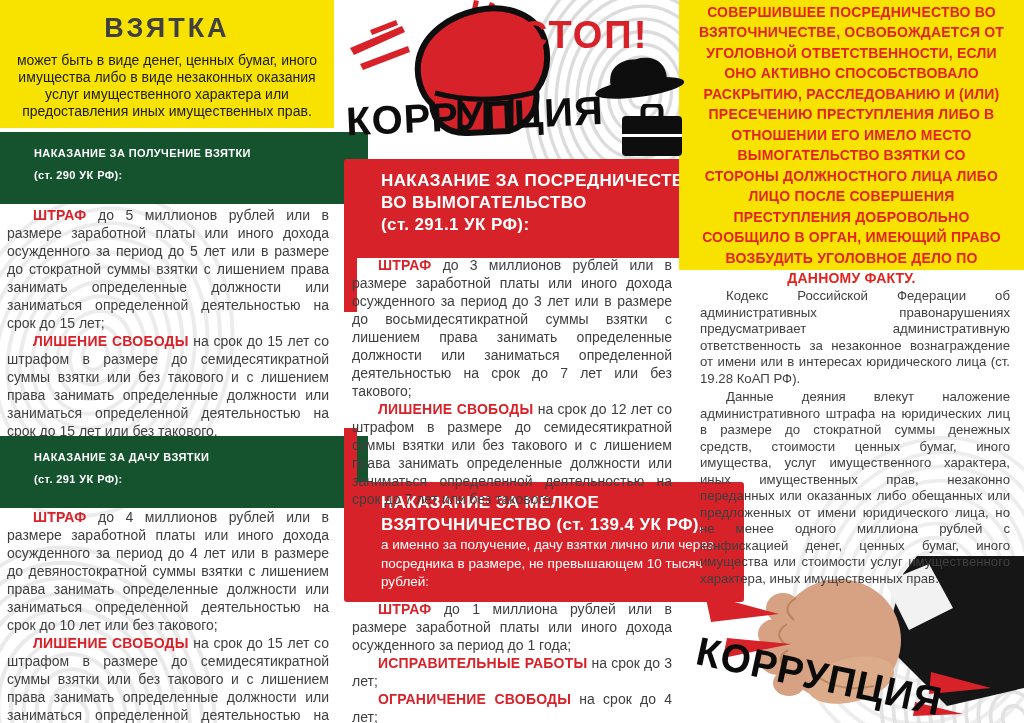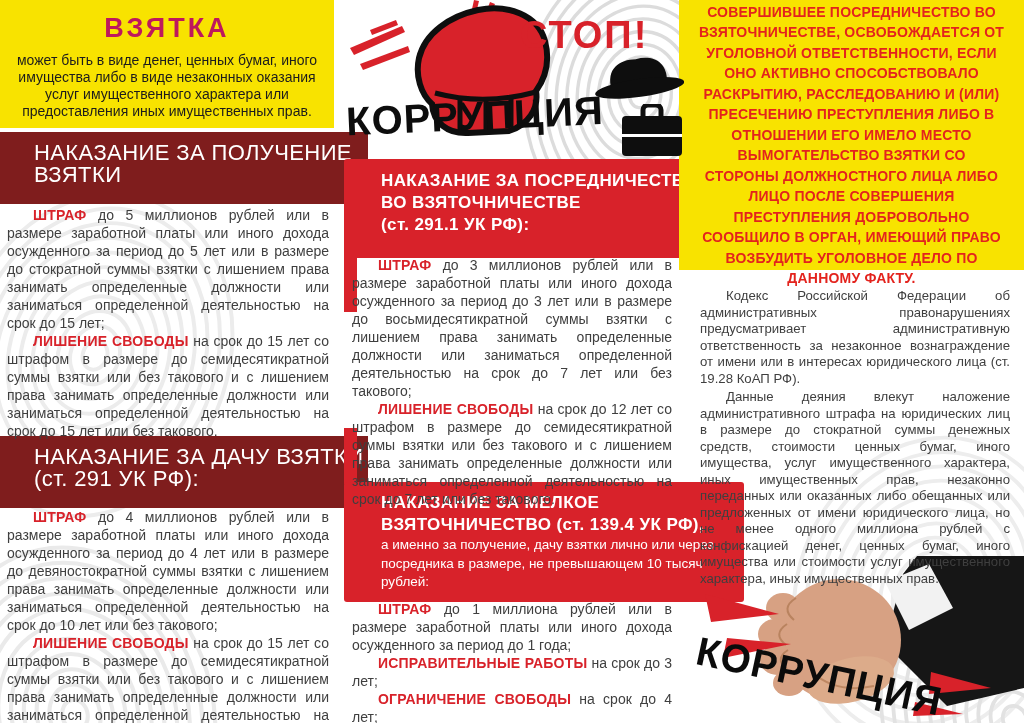--- a/index.html
+++ b/index.html
@@ -1,31 +1,31 @@
 <!DOCTYPE html>
 <html><head>
 <meta charset="utf-8">
 <style>
   html,body{margin:0;padding:0}
   body{width:1024px;height:723px;background:#fff;font-family:"Liberation Sans",sans-serif}
   .page{position:relative;width:1024px;height:723px;overflow:hidden;background:#fff}
   .fp{position:absolute;z-index:0}
   .yellow{background:#f8e300}
-  .band{position:absolute;background:#7f1d1d;color:#fff;font-weight:400;font-size:22px;line-height:22px;letter-spacing:.4px;padding:10px 0 0 34px;z-index:1}
+  .band{position:absolute;background:#14532d;color:#fff;font-weight:700;font-size:11px;line-height:22px;letter-spacing:.4px;padding:10px 0 0 34px;z-index:1}
   .redbox{position:absolute;background:#d8222a;color:#fff;border-radius:3px;z-index:1}
   .redbox .h{font-weight:800;font-size:17px;line-height:22px;letter-spacing:.4px}
   .redbox .sub{font-size:13.5px;line-height:18.5px;font-weight:400;}
   .tab{position:absolute;background:#d8222a;z-index:1}
   .bodytext{position:absolute;z-index:2;color:#3f3f3f;font-size:14px;line-height:18px;text-align:justify}
   .bodytext p{margin:0;text-indent:26px}
   .bodytext.small{font-size:13.2px;line-height:16.5px}
   .lead{color:#d8222a;font-weight:800;letter-spacing:.2px}
   .pen-row{text-indent:26px}
   #l-yellow{left:0;top:0;width:334px;height:128px;position:absolute;z-index:1}
-  #l-def-title{margin-top:13px;text-align:center;color:#be185d;font-size:27px;font-weight:900;letter-spacing:3px}
+  #l-def-title{margin-top:13px;text-align:center;color:#404040;font-size:27px;font-weight:900;letter-spacing:3px}
   #l-def-text{margin-top:8px;padding:0 4px;text-align:center;color:#1c1c1c;font-size:14px;line-height:17px}
   #l-band1{left:0;top:132px;width:334px;height:62px}
   #l-body1{left:7px;top:206px;width:322px}
   #l-band2{left:0;top:436px;width:334px;height:62px}
   #l-body2{left:7px;top:508px;width:322px}
   #m-box1{left:344px;top:159px;width:335px;height:88px;padding:11px 10px 0 37px}
   #m-tab1{left:344px;top:246px;width:13px;height:66px}
   #m-body1{left:352px;top:256px;width:320px}
   #m-tab2{left:344px;top:428px;width:13px;height:56px}
   #m-box2{left:344px;top:482px;width:335px;height:110px;padding:10px 28px 0 37px}
@@ -79,20 +79,21 @@
       <use href="#fp" transform="rotate(-22)"></use>
     </svg>
 
   <div id="l-yellow" class="yellow">
     <div id="l-def-title">ВЗЯТКА</div>
     <div id="l-def-text">может быть в виде денег, ценных бумаг, иного имущества либо в виде незаконных оказания услуг имущественного характера или предоставления иных имущественных прав.</div>
   </div>
 
   <div id="l-band1" class="band">
     <div>НАКАЗАНИЕ ЗА ПОЛУЧЕНИЕ ВЗЯТКИ</div>
+    <div>(ст. 290 УК РФ):</div>
   </div>
 
   <div id="l-body1" class="bodytext">
     <p><span class="lead">ШТРАФ</span><span> до 5 миллионов рублей или в размере заработной платы или иного дохода осужденного за период до 5 лет или в размере до стократной суммы взятки с лишением права занимать определенные должности или заниматься определенной деятельностью на срок до 15 лет;</span></p>
     <p><span class="lead">ЛИШЕНИЕ СВОБОДЫ</span><span> на срок до 15 лет со штрафом в размере до семидесятикратной суммы взятки или без такового и с лишением права занимать определенные должности или заниматься определенной деятельностью на срок до 15 лет или без такового.</span></p>
   </div>
 
   <div id="l-band2" class="band">
     <div>НАКАЗАНИЕ ЗА ДАЧУ ВЗЯТКИ</div>
     <div>(ст. 291 УК РФ):</div>
@@ -126,21 +127,21 @@
     </g>
   </svg>
   <svg class="over" style="left:620px;top:104px" width="64" height="54" viewBox="0 0 64 54">
     <rect x="23" y="1" width="18" height="16" rx="5" fill="none" stroke="#0e0e0e" stroke-width="5"></rect>
     <rect x="2" y="12" width="60" height="40" rx="4" fill="#0e0e0e"></rect>
     <rect x="2" y="30" width="60" height="3" fill="#ffffff"></rect>
   </svg>
 
   <div id="m-box1" class="redbox">
     <div class="h">НАКАЗАНИЕ ЗА ПОСРЕДНИЧЕСТВО</div>
-    <div class="h">ВО ВЗЯТОЧНИЧЕСТВЕ</div>
+    <div class="h">ВО ВЫМОГАТЕЛЬСТВО</div>
     <div class="h">(ст. 291.1 УК РФ):</div>
   </div>
   <div id="m-tab1" class="tab"></div>
 
   <div id="m-body1" class="bodytext">
     <p><span class="lead">ШТРАФ</span><span> до 3 миллионов рублей или в размере заработной платы или иного дохода осужденного за период до 3 лет или в размере до восьмидесятикратной суммы взятки с лишением права занимать определенные должности или заниматься определенной деятельностью на срок до 7 лет или без такового;</span></p>
     <p><span class="lead">ЛИШЕНИЕ СВОБОДЫ</span><span> на срок до 12 лет со штрафом в размере до семидесятикратной суммы взятки или без такового и с лишением права занимать определенные должности или заниматься определенной деятельностью на срок до 7 лет или без такового.</span></p>
   </div>
 
   <div id="m-tab2" class="tab"></div>

